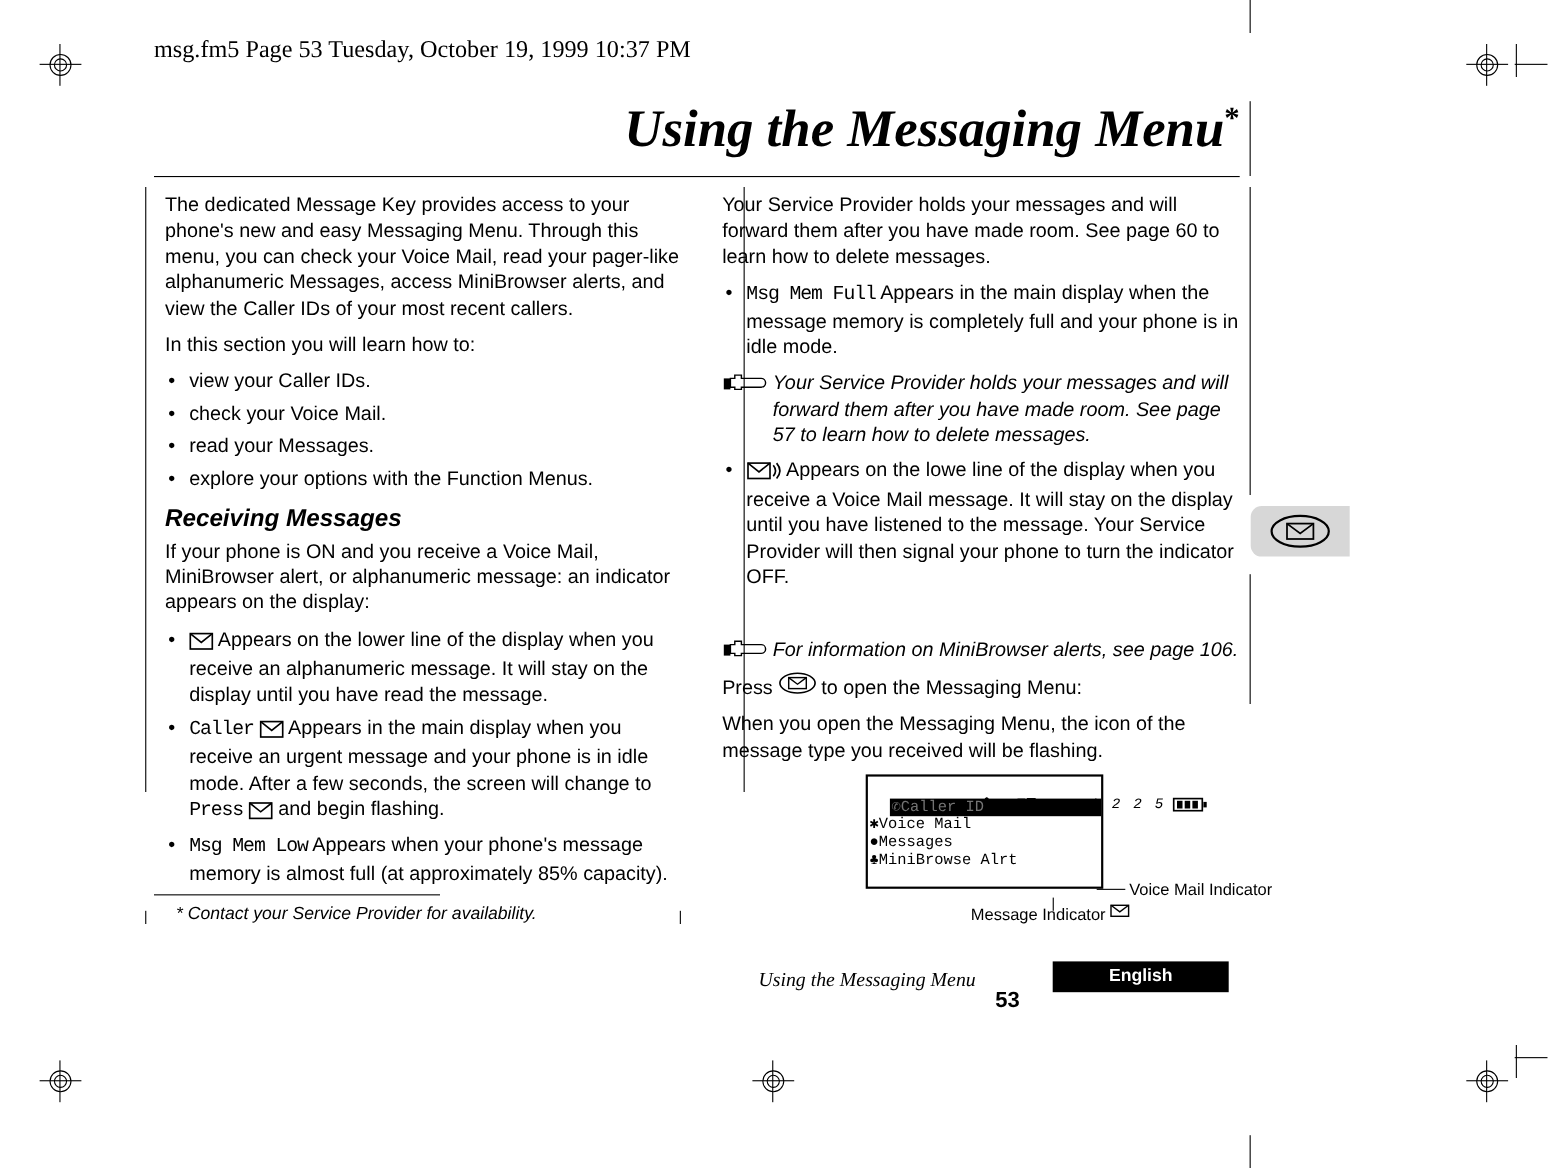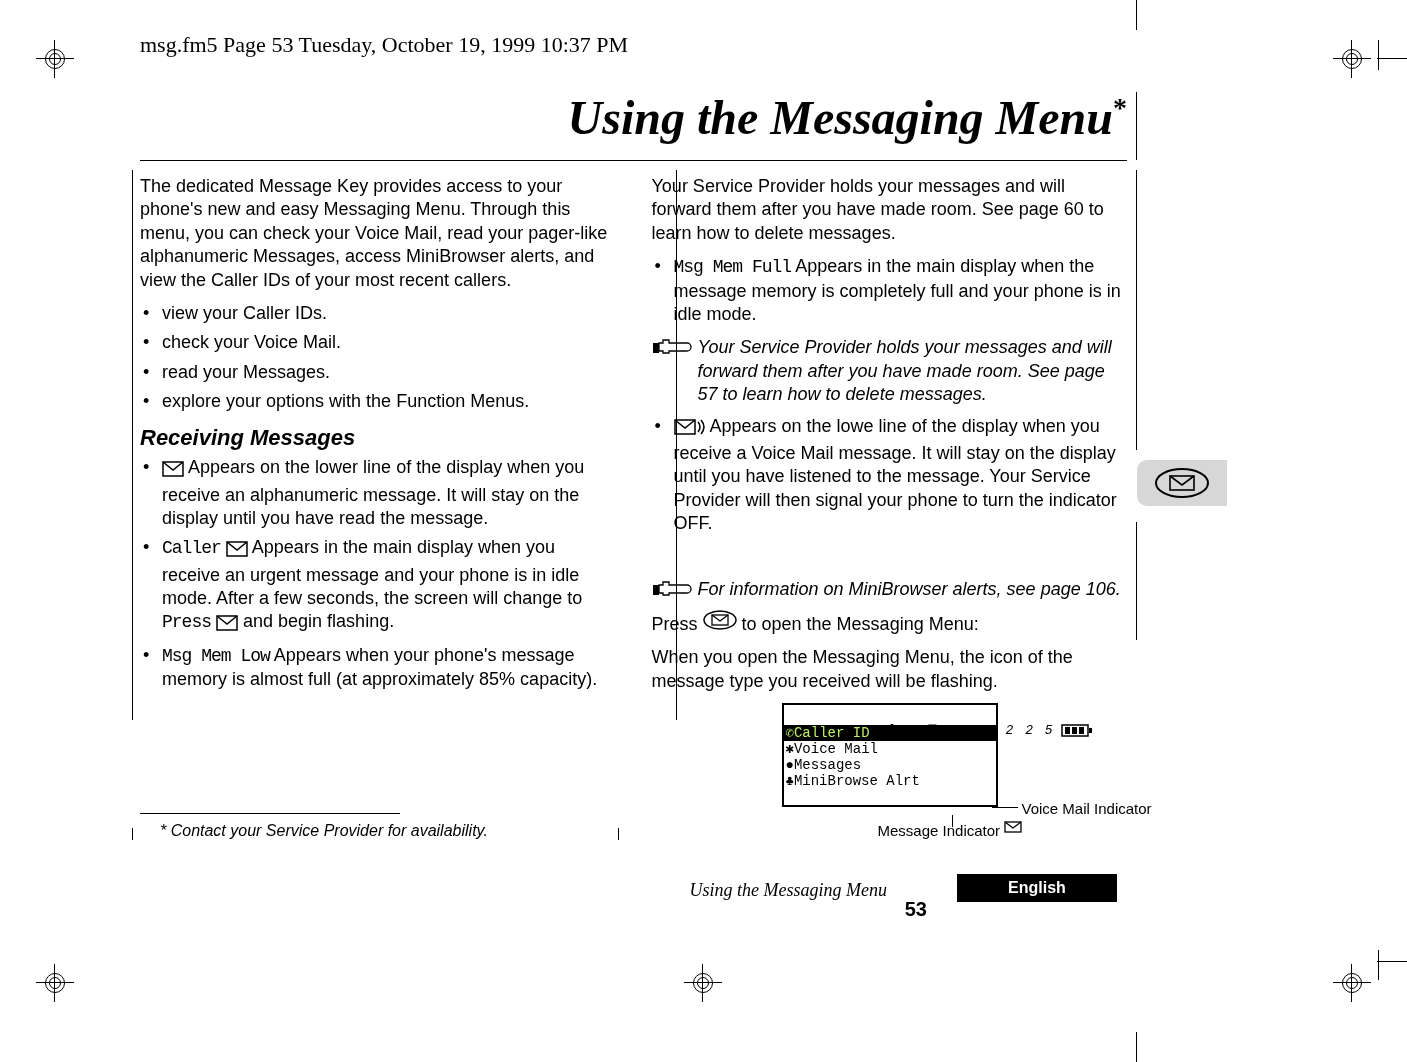--- a/index.html
+++ b/index.html
@@ -22,41 +22,41 @@
   .crop-r2{top:58px;right:0;width:30px;height:1px;}
   .crop-r2b{top:40px;right:28px;width:1px;height:30px;}
   .crop-r3{bottom:100px;right:0;width:30px;height:1px;}
   .crop-r3b{bottom:82px;right:28px;width:1px;height:30px;}
 
   .running{position:absolute;left:140px;top:32px;font-size:22px;font-family:Georgia,"Times New Roman",serif;}
   .title{position:absolute;right:280px;top:90px;font-family:Georgia,"Times New Roman",serif;font-style:italic;font-weight:bold;font-size:48px;margin-left:16px;}
   .title sup{font-size:28px;vertical-align:super;font-style:normal;font-weight:bold;}
   .hr{position:absolute;left:140px;right:280px;top:160px;height:1px;background:#000;}
 
-  .columns{position:absolute;left:140px;right:280px;top:175px;display:flex;gap:36px;}
+  .columns{position:absolute;left:150px;right:280px;top:175px;display:flex;gap:36px;}
   .col{flex:1;font-size:18px;line-height:1.3;}
   .col p{margin:0 0 10px 0;}
   ul.bul{list-style:none;padding:0;margin:0 0 10px 0;}
   ul.bul>li{position:relative;padding-left:22px;margin:0 0 6px 0;}
   ul.bul>li::before{content:"\2022";position:absolute;left:3px;top:0;font-size:18px;}
   .h2{font-family:"Frutiger","Segoe UI",Arial,sans-serif;font-weight:bold;font-style:italic;font-size:22px;margin:6px 0 4px 0;}
   .hand{display:inline-block;vertical-align:middle;margin-right:6px;}
   .noteblock{padding-left:46px;position:relative;font-style:italic;margin-bottom:8px;}
   .noteblock .hand{position:absolute;left:0;top:2px;}
   .mono{font-family:"Courier New",monospace;letter-spacing:-1px;}
 
   
   svg{overflow:visible;}
 
   
   .phone{position:relative;margin-left:130px;margin-top:6px;}
   .screen{border:2px solid #000;width:212px;background:#fff;font-family:"Courier New",monospace;font-size:14px;line-height:16px;}
   .screen .row{white-space:pre;padding:0 2px;height:16px;}
   .screen .row.status{padding:1px 2px;height:18px;border-bottom:0 solid #000;text-align:center;}
-  .screen .inv{background:#000;color:#bef264;}
+  .screen .inv{background:#000;color:#737373;margin-left:20px;}
   .screen .iconrow{border-top:0;}
   .lbl{position:absolute;font-size:15px;white-space:nowrap;}
   .lead{position:absolute;background:#000;height:1px;}
 
   
   .vr{position:absolute;width:1px;background:#000;}
   .vr.l1{left:132px;top:170px;height:550px;}
   .vr.m{left:676px;top:170px;height:550px;}
   .vr.m2{left:618px;top:828px;width:1px;height:12px;}
   .vr.l2{left:132px;top:828px;height:12px;}
@@ -132,27 +132,29 @@
   <div class="vr l1"></div>
   <div class="vr m"></div>
   <div class="vr rrA"></div>
   <div class="vr rrB"></div>
   <div class="vr rrC"></div>
 
   <div class="columns">
 
     <div class="col">
       <p>The dedicated Message Key provides access to your phone's new and easy Messaging Menu. Through this menu, you can check your Voice Mail, read your pager-like alphanumeric Messages, access MiniBrowser alerts, and view the Caller IDs of your most recent callers.</p>
+      <p>In this section you will learn how to:</p>
       <ul class="bul">
         <li>view your Caller IDs.</li>
         <li>check your Voice Mail.</li>
         <li>read your Messages.</li>
         <li>explore your options with the Function Menus.</li>
       </ul>
       <div class="h2">Receiving Messages</div>
+      <p>If your phone is ON and you receive a Voice Mail, MiniBrowser alert, or alphanumeric message: an indicator appears on the display:</p>
       <ul class="bul">
         <li>
           <span class="env">
             <svg width="22" height="16">
                 <rect x="1" y="1" width="20" height="14" fill="none" stroke="#000" stroke-width="1.5"></rect>
                 <polyline points="1,1 11,9 21,1" fill="none" stroke="#000" stroke-width="1.5"></polyline>
               </svg>
           </span><span> Appears on the lower line of the display when you receive an alphanumeric message. It will stay on the display until you have read the message.</span>
         </li>
         <li>

